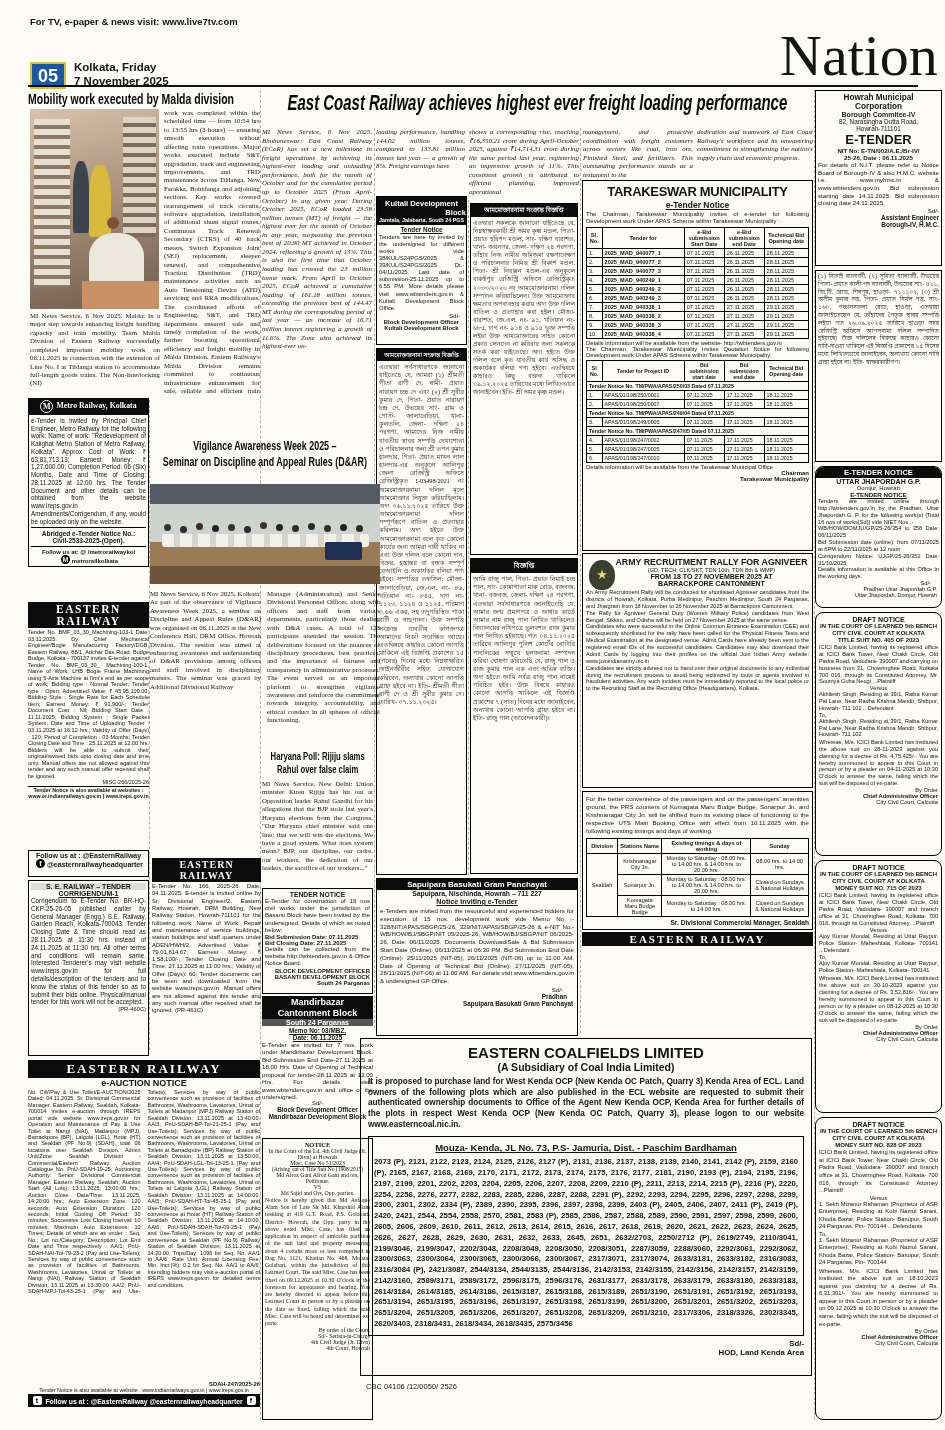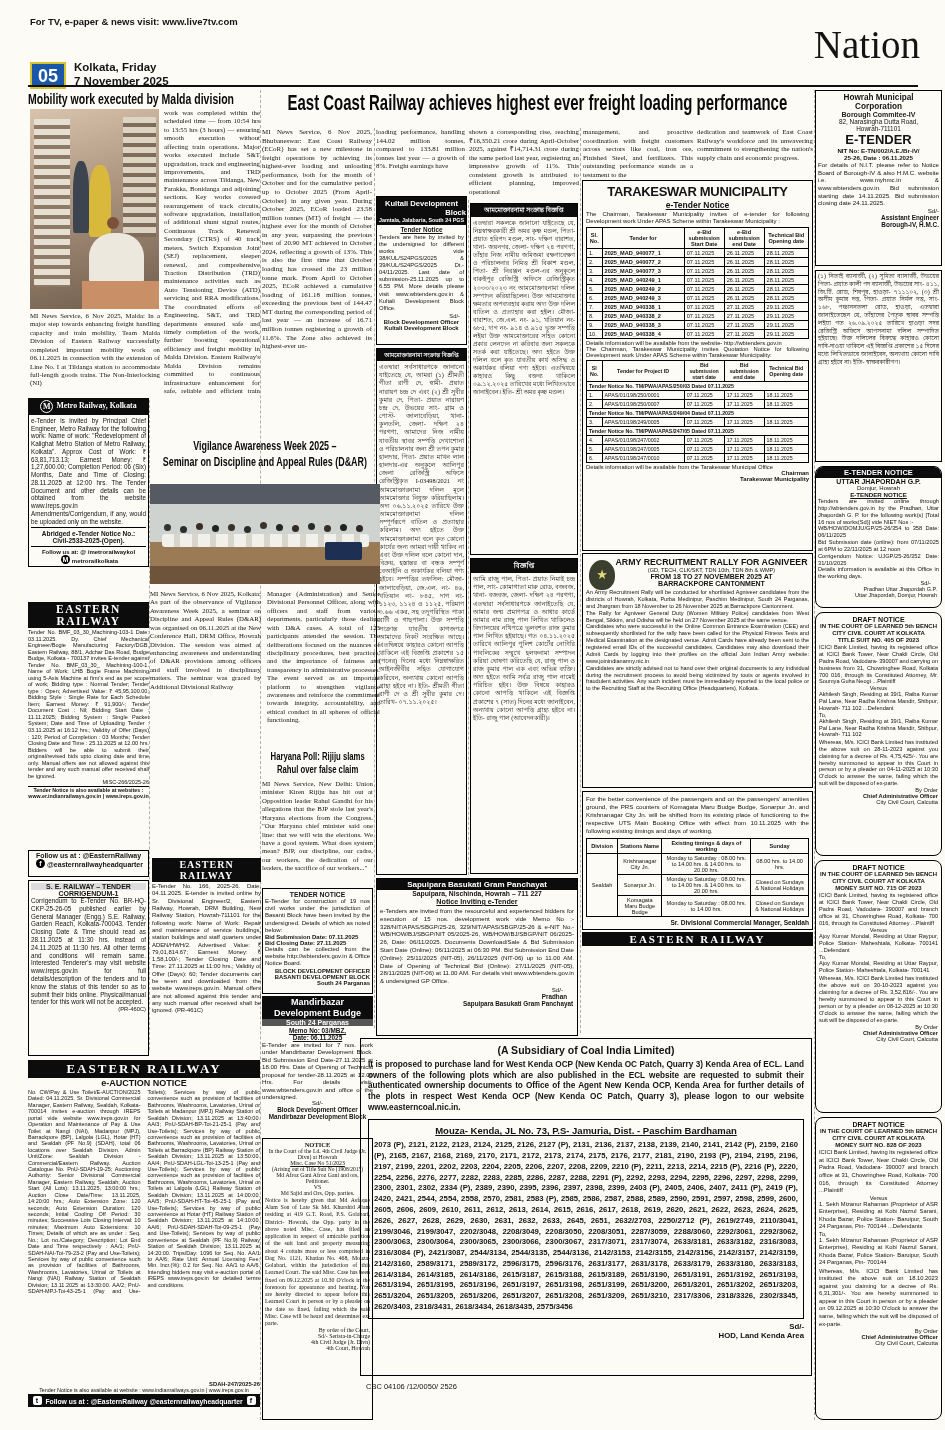--- a/index.html
+++ b/index.html
@@ -41,21 +41,21 @@
 <div class="page">
 
   <div class="abs" style="left:30px;top:14px;">
     <div class="sans b" style="font-size:9.5px;margin-top:2px;">For TV, e-paper &amp; news visit: www.live7tv.com</div>
   </div>
   <div class="abs sans" style="left:30px;top:62px;width:36px;height:27px;background:#1a57a8;border:2px solid #d9c32a;color:#fff;font-size:18px;font-weight:bold;text-align:center;line-height:25px;box-sizing:border-box;">05</div>
   <div class="abs sans b" style="left:74px;top:61px;font-size:11.5px;line-height:1.2;">
     <div>Kolkata, Friday</div>
     <div>7 November 2025</div>
   </div>
-  <div class="abs serif" style="left:780px;top:22px;width:140px;font-size:39px;text-align:right;">Nation</div>
+  <div class="abs serif" style="left:780px;top:22px;width:140px;font-size:58px;text-align:right;">Nation</div>
   <div class="abs" style="left:28px;top:85px;width:890px;height:2px;background:#111;"></div>
 
   <div class="vline" style="left:149px;top:400px;height:650px;"></div>
   <div class="vline" style="left:260px;top:90px;height:1330px;"></div>
   <div class="vline" style="left:374px;top:128px;height:900px;"></div>
   <div class="vline" style="left:468px;top:200px;height:675px;"></div>
   <div class="vline" style="left:580px;top:128px;height:905px;"></div>
   <div class="vline" style="left:813.5px;top:90px;height:1330px;"></div>
 
   <div class="abs" style="left:28px;top:90px;width:232px;height:306px;">
@@ -66,21 +66,21 @@
       <div style="position:absolute;left:33%;top:26%;width:13%;height:36%;background:#3c4450;border-radius:40% 40% 8% 8%;"></div>
       <div style="position:absolute;left:46%;top:28%;width:17%;height:36%;background:#d8b93c;border-radius:42% 42% 8% 8%;"></div>
       <div style="position:absolute;left:46%;top:62%;width:42%;height:26%;background:#ece8de;border-radius:45% 45% 10% 10%;"></div>
       <div style="position:absolute;left:60%;top:54%;width:12px;height:12px;background:#7d5137;border-radius:50%;"></div>
       <div style="position:absolute;left:40%;bottom:0;width:60%;height:14%;background:#c99067;"></div>
     </div>
     <div class="abs bt j" style="left:136px;top:19px;width:96px;height:288px;font-size:6.8px;overflow:hidden;">work was completed within the scheduled time — from 10:54 hrs to 13:55 hrs (3 hours) — ensuring smooth execution without affecting train operations. Major works executed include S&amp;T upgradation, track and engineering improvements, and TRD maintenance across Tildanga, New Farakka, Bonidanga and adjoining sections. Key works covered rearrangement of track circuits, software upgradation, installation of additional shunt signal routes, Continuous Track Renewal Secondary (CTRS) of 40 track meters, Switch Expansion Joint (SEJ) replacement, sleeper renewal, and comprehensive Traction Distribution (TRD) maintenance activities such as Auto Tensioning Device (ATD) servicing and RRA modifications. The coordinated efforts of Engineering, S&amp;T, and TRD departments ensured safe and timely completion of the work, further boosting operational efficiency and freight mobility in Malda Division. Eastern Railway's Malda Division remains committed to continuous infrastructure enhancement for safe, reliable and efficient train operations.</div>
     <div class="abs bt j" style="left:2px;top:222px;width:130px;height:84px;font-size:6.8px;overflow:hidden;">MI News Service, 6 Nov 2025, Malda: In a major step towards enhancing freight handling capacity and train mobility, Team Malda Division of Eastern Railway successfully completed important mobility work on 06.11.2025 in connection with the extension of Line No. I at Tildanga station to accommodate full-length goods trains. The Non-Interlocking (NI)</div>
   </div>
 
-  <div class="abs" style="left:262px;top:88px;width:607px;height:352px;">
+  <div class="abs" style="left:262px;top:88px;width:607px;height:352px;font-style:italic;">
     <div class="hl-scale c" style="left:0;top:2px;width:810px;font-size:22px;transform:scaleX(0.68);white-space:nowrap;">East Coast Railway achieves highest ever freight loading performance</div>
     <div class="abs bt j" style="left:0;top:40px;width:110px;height:312px;font-size:6.9px;overflow:hidden;">MI News Service, 6 Nov 2025, Bhubaneswar: East Coast Railway (ECoR) has set a new milestone in freight operations by achieving its highest-ever loading and unloading performance, both for the month of October and for the cumulative period up to October 2025 (From April-October) in any given year. During October 2025, ECoR loaded 23.58 million tonnes (MT) of freight — the highest ever for the month of October in any year, surpassing the previous best of 20.90 MT achieved in October 2024, reflecting a growth of 13%. This is also the first time that October loading has crossed the 23 million tonne mark. From April to October 2025, ECoR achieved a cumulative loading of 161.18 million tonnes, exceeding the previous best of 144.47 MT during the corresponding period of last year — an increase of 16.71 million tonnes registering a growth of 11.6%. The Zone also achieved its highest-ever un-</div>
     <div class="abs bt j" style="left:114px;top:40px;width:89px;height:86px;font-size:6.9px;overflow:hidden;">loading performance, handling 144.02 million tonnes, compared to 133.81 million tonnes last year — a growth of 8%. Freight earnings have</div>
     <div class="abs bt j" style="left:207px;top:40px;width:110px;height:96px;font-size:6.9px;overflow:hidden;">shown a corresponding rise, reaching ₹16,350.21 crore during April-October 2025, against ₹14,714.31 crore during the same period last year, registering an impressive growth of 11%. This consistent growth is attributed to efficient planning, improved operational</div>
     <div class="abs bt j" style="left:321px;top:40px;width:110px;height:76px;font-size:6.9px;overflow:hidden;">management, and proactive coordination with freight customers across sectors like coal, iron ore, Finished Steel, and fertilizers. This outstanding performance stands as a testament to the</div>
     <div class="abs bt j" style="left:435px;top:40px;width:116px;height:76px;font-size:6.9px;overflow:hidden;">dedication and teamwork of East Coast Railway's workforce and its unwavering commitment to strengthening the nation's supply chain and economic progress.</div>
   </div>
 
   <div class="abs box2 sans" style="left:376px;top:196px;width:91px;height:149px;overflow:hidden;">
     <div class="bar" style="font-size:7.6px;padding:2px 1px 0;">Kultali Development</div>
@@ -302,20 +302,21 @@
           <td class="c">Closed on Sundays &amp; National Holidays</td>
         </tr>
       </tbody>
         </table>
       <div class="r b" style="font-size:6.6px;margin-top:2px;">Sr. Divisional Commercial Manager, Sealdah</div>
     </div>
     <div class="bar serif" style="font-size:11px;letter-spacing:2px;margin-top:2px;padding:1px;">EASTERN RAILWAY</div>
   </div>
 
   <div class="abs box2 sans" style="left:360px;top:1038px;width:452px;height:338px;padding:5px 7px;overflow:hidden;">
+    <div class="c b" style="font-size:15px;">EASTERN COALFIELDS LIMITED</div>
     <div class="c b" style="font-size:10.5px;">(A Subsidiary of Coal India Limited)</div>
     <div class="j" style="font-size:8.2px;font-weight:600;line-height:1.3;margin-top:4px;">It is proposed to purchase land for West Kenda OCP (New Kenda OC Patch, Quarry 3) Kenda Area of ECL. Land owners of the following plots which are also published in the ECL website are requested to submit their authenticated ownership documents to Office of the Agent New Kenda OCP, Kenda Area for further details of the plots in respect West Kenda OCP (New Kenda OC Patch, Quarry 3), please logon to our website www.easterncoal.nic.in.</div>
     <div class="box" style="margin-top:6px;padding:5px;">
       <div class="c b u" style="font-size:9.5px;">Mouza- Kenda, JL No. 73, P.S- Jamuria, Dist. - Paschim Bardhaman</div>
       <div class="j" style="font-size:7.7px;font-weight:600;line-height:1.4;margin-top:4px;">2073 (P), 2121, 2122, 2123, 2124, 2125, 2126, 2127 (P), 2131, 2136, 2137, 2138, 2139, 2140, 2141, 2142 (P), 2159, 2160 (P), 2165, 2167, 2168, 2169, 2170, 2171, 2172, 2173, 2174, 2175, 2176, 2177, 2181, 2190, 2193 (P), 2194, 2195, 2196, 2197, 2199, 2201, 2202, 2203, 2204, 2205, 2206, 2207, 2208, 2209, 2210 (P), 2211, 2213, 2214, 2215 (P), 2216 (P), 2220, 2254, 2256, 2276, 2277, 2282, 2283, 2285, 2286, 2287, 2288, 2291 (P), 2292, 2293, 2294, 2295, 2296, 2297, 2298, 2299, 2300, 2301, 2302, 2334 (P), 2389, 2390, 2395, 2396, 2397, 2398, 2399, 2403 (P), 2405, 2406, 2407, 2411 (P), 2419 (P), 2420, 2421, 2544, 2554, 2558, 2570, 2581, 2583 (P), 2585, 2586, 2587, 2588, 2589, 2590, 2591, 2597, 2598, 2599, 2600, 2605, 2606, 2609, 2610, 2611, 2612, 2613, 2614, 2615, 2616, 2617, 2618, 2619, 2620, 2621, 2622, 2623, 2624, 2625, 2626, 2627, 2628, 2629, 2630, 2631, 2632, 2633, 2645, 2651, 2632/2703, 2250/2712 (P), 2619/2749, 2110/3041, 2199/3046, 2199/3047, 2202/3048, 2208/3049, 2208/3050, 2208/3051, 2287/3059, 2288/3060, 2292/3061, 2292/3062, 2300/3063, 2300/3064, 2300/3065, 2300/3066, 2300/3067, 2317/3071, 2317/3074, 2633/3181, 2633/3182, 2316/3083, 2316/3084 (P), 2421/3087, 2544/3134, 2544/3135, 2544/3136, 2142/3153, 2142/3155, 2142/3156, 2142/3157, 2142/3159, 2142/3160, 2589/3171, 2589/3172, 2596/3175, 2596/3176, 2631/3177, 2631/3178, 2633/3179, 2633/3180, 2633/3183, 2614/3184, 2614/3185, 2614/3186, 2615/3187, 2615/3188, 2615/3189, 2651/3190, 2651/3191, 2651/3192, 2651/3193, 2651/3194, 2651/3195, 2651/3196, 2651/3197, 2651/3198, 2651/3199, 2651/3200, 2651/3201, 2651/3202, 2651/3203, 2651/3204, 2651/3205, 2651/3206, 2651/3207, 2651/3208, 2651/3209, 2651/3210, 2317/3306, 2318/3326, 2302/3345, 2620/3403, 2318/3431, 2618/3434, 2618/3435, 2575/3456</div>
     </div>
     <div class="r b" style="font-size:7.8px;margin-top:3px;">Sd/-</div>
     <div class="r b" style="font-size:7.8px;">HOD, Land Kenda Area</div>
   </div>
   <div class="abs sans" style="left:366px;top:1382px;font-size:7.5px;">CBC 04106 /12/0050/ 2526</div>
@@ -407,21 +408,21 @@
     <div class="b" style="font-size:6px;">Bid Submission Date: 07.11.2025</div>
     <div class="b" style="font-size:6px;">Bid Closing Date: 27.11.2025</div>
     <div class="j" style="font-size:6px;line-height:1.2;">Details can be collected from the website http://wbtenders.gov.in &amp; Office Notice Board.</div>
     <div class="r b" style="font-size:5.9px;">BLOCK DEVELOPMENT OFFICER</div>
     <div class="r b" style="font-size:5.9px;">BASANTI DEVELOPMENT BLOCK</div>
     <div class="r b" style="font-size:5.9px;">South 24 Parganas</div>
   </div>
 
   <div class="abs sans" style="left:262px;top:996px;width:111px;height:138px;overflow:hidden;">
     <div class="bar" style="font-size:9px;padding:1px;">Mandirbazar</div>
-    <div class="bar" style="font-size:9px;padding-bottom:1px;">Development Budge</div>
+    <div class="bar" style="font-size:9px;padding-bottom:1px;">Cantonment Block</div>
     <div class="graybar" style="font-size:7px;">South 24 Parganas</div>
     <div class="c b u" style="font-size:6.4px;margin-top:1px;">Memo No: 03/MBZ,</div>
     <div class="c b u" style="font-size:6.4px;">Date: 06.11.2025</div>
     <div class="j" style="font-size:6.1px;line-height:1.22;">E-Tender are invited for 7 nos. work under Mandirbazar Development Block. Bid Submission End Date-27.11.2025 at 18.00 Hrs. Date of Opening of Technical proposal for tender-28.11.2025 at 12.00 Hrs. For details visit-www.wbtenders.gov.in and office of the undersigned.</div>
     <div class="c" style="font-size:6px;">Sd/-</div>
     <div class="c b" style="font-size:6.3px;">Block Development Officer</div>
     <div class="c b" style="font-size:6.3px;">Mandirbazar Development Block</div>
   </div>
 
   <div class="abs box" style="left:262px;top:1138px;width:111px;height:282px;padding:2px;overflow:hidden;font-family:'Liberation Serif',serif;">

